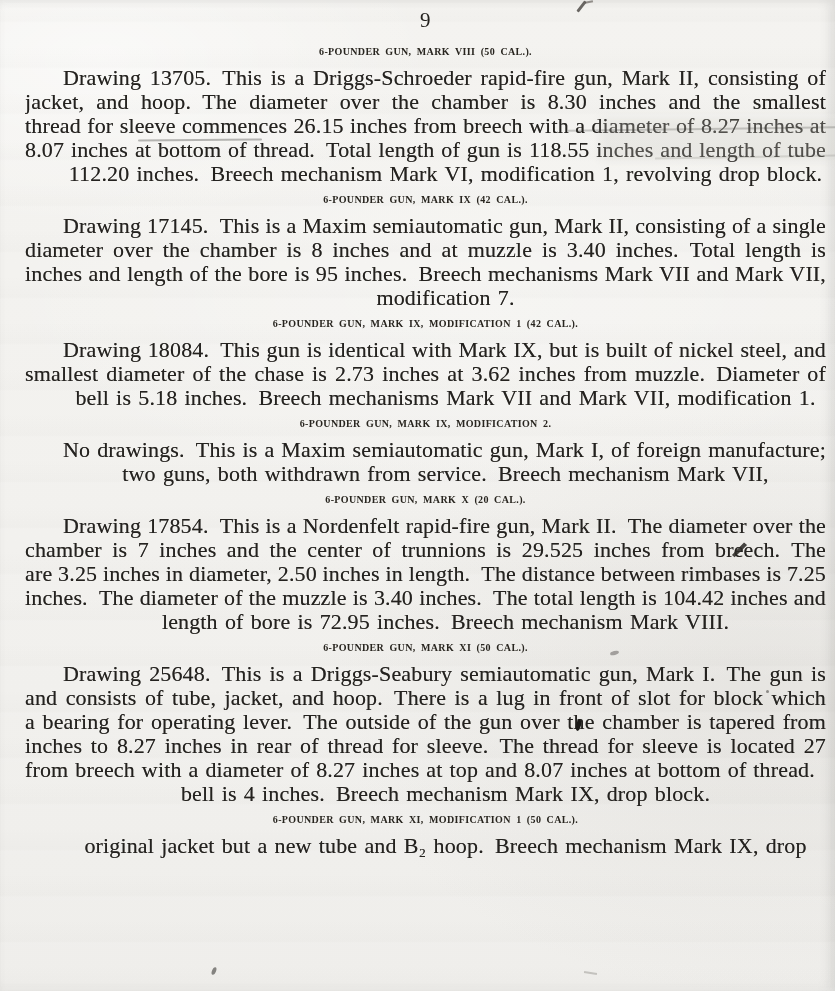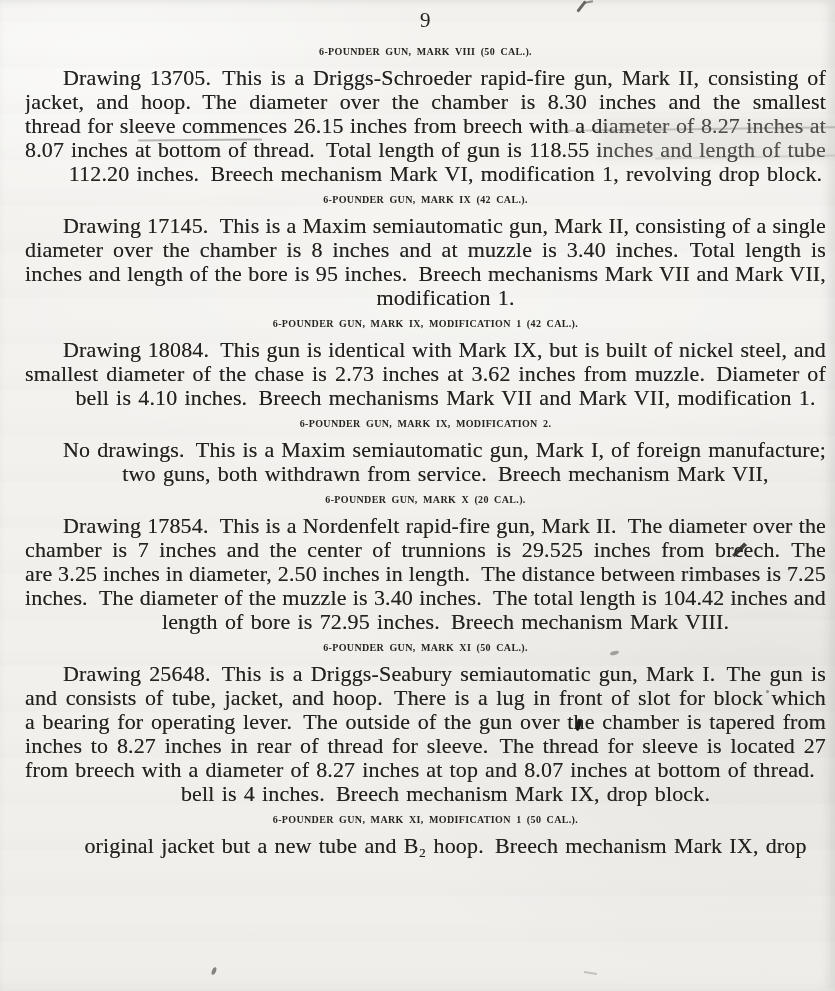--- a/index.html
+++ b/index.html
@@ -97,30 +97,30 @@
         <span class="tline lline">112.20 inches. Breech mechanism Mark VI, modification 1, revolving drop block.</span>
       </p>
     </section>
 
     <section>
       <h2 class="shead">6-POUNDER GUN, MARK IX (42 CAL.).</h2>
       <p class="para">
         <span class="tline jline first">Drawing 17145. This is a Maxim semiautomatic gun, Mark II, consisting of a single</span>
         <span class="tline jline">diameter over the chamber is 8 inches and at muzzle is 3.40 inches. Total length is 103.25</span>
         <span class="tline jline">inches and length of the bore is 95 inches. Breech mechanisms Mark VII and Mark VII,</span>
-        <span class="tline lline">modification 1.</span>
+        <span class="tline lline">modification 7.</span>
       </p>
     </section>
 
     <section>
       <h2 class="shead">6-POUNDER GUN, MARK IX, MODIFICATION 1 (42 CAL.).</h2>
       <p class="para">
         <span class="tline jline first">Drawing 18084. This gun is identical with Mark IX, but is built of nickel steel, and the</span>
         <span class="tline jline">smallest diameter of the chase is 2.73 inches at 3.62 inches from muzzle. Diameter of muzzle</span>
-        <span class="tline lline">bell is 4.10 inches. Breech mechanisms Mark VII and Mark VII, modification 1.</span>
+        <span class="tline lline">bell is 5.18 inches. Breech mechanisms Mark VII and Mark VII, modification 1.</span>
       </p>
     </section>
 
     <section>
       <h2 class="shead">6-POUNDER GUN, MARK IX, MODIFICATION 2.</h2>
       <p class="para">
         <span class="tline jline first">No drawings. This is a Maxim semiautomatic gun, Mark I, of foreign manufacture; only</span>
         <span class="tline lline">two guns, both withdrawn from service. Breech mechanism Mark VII, modification 2.</span>
       </p>
     </section>

